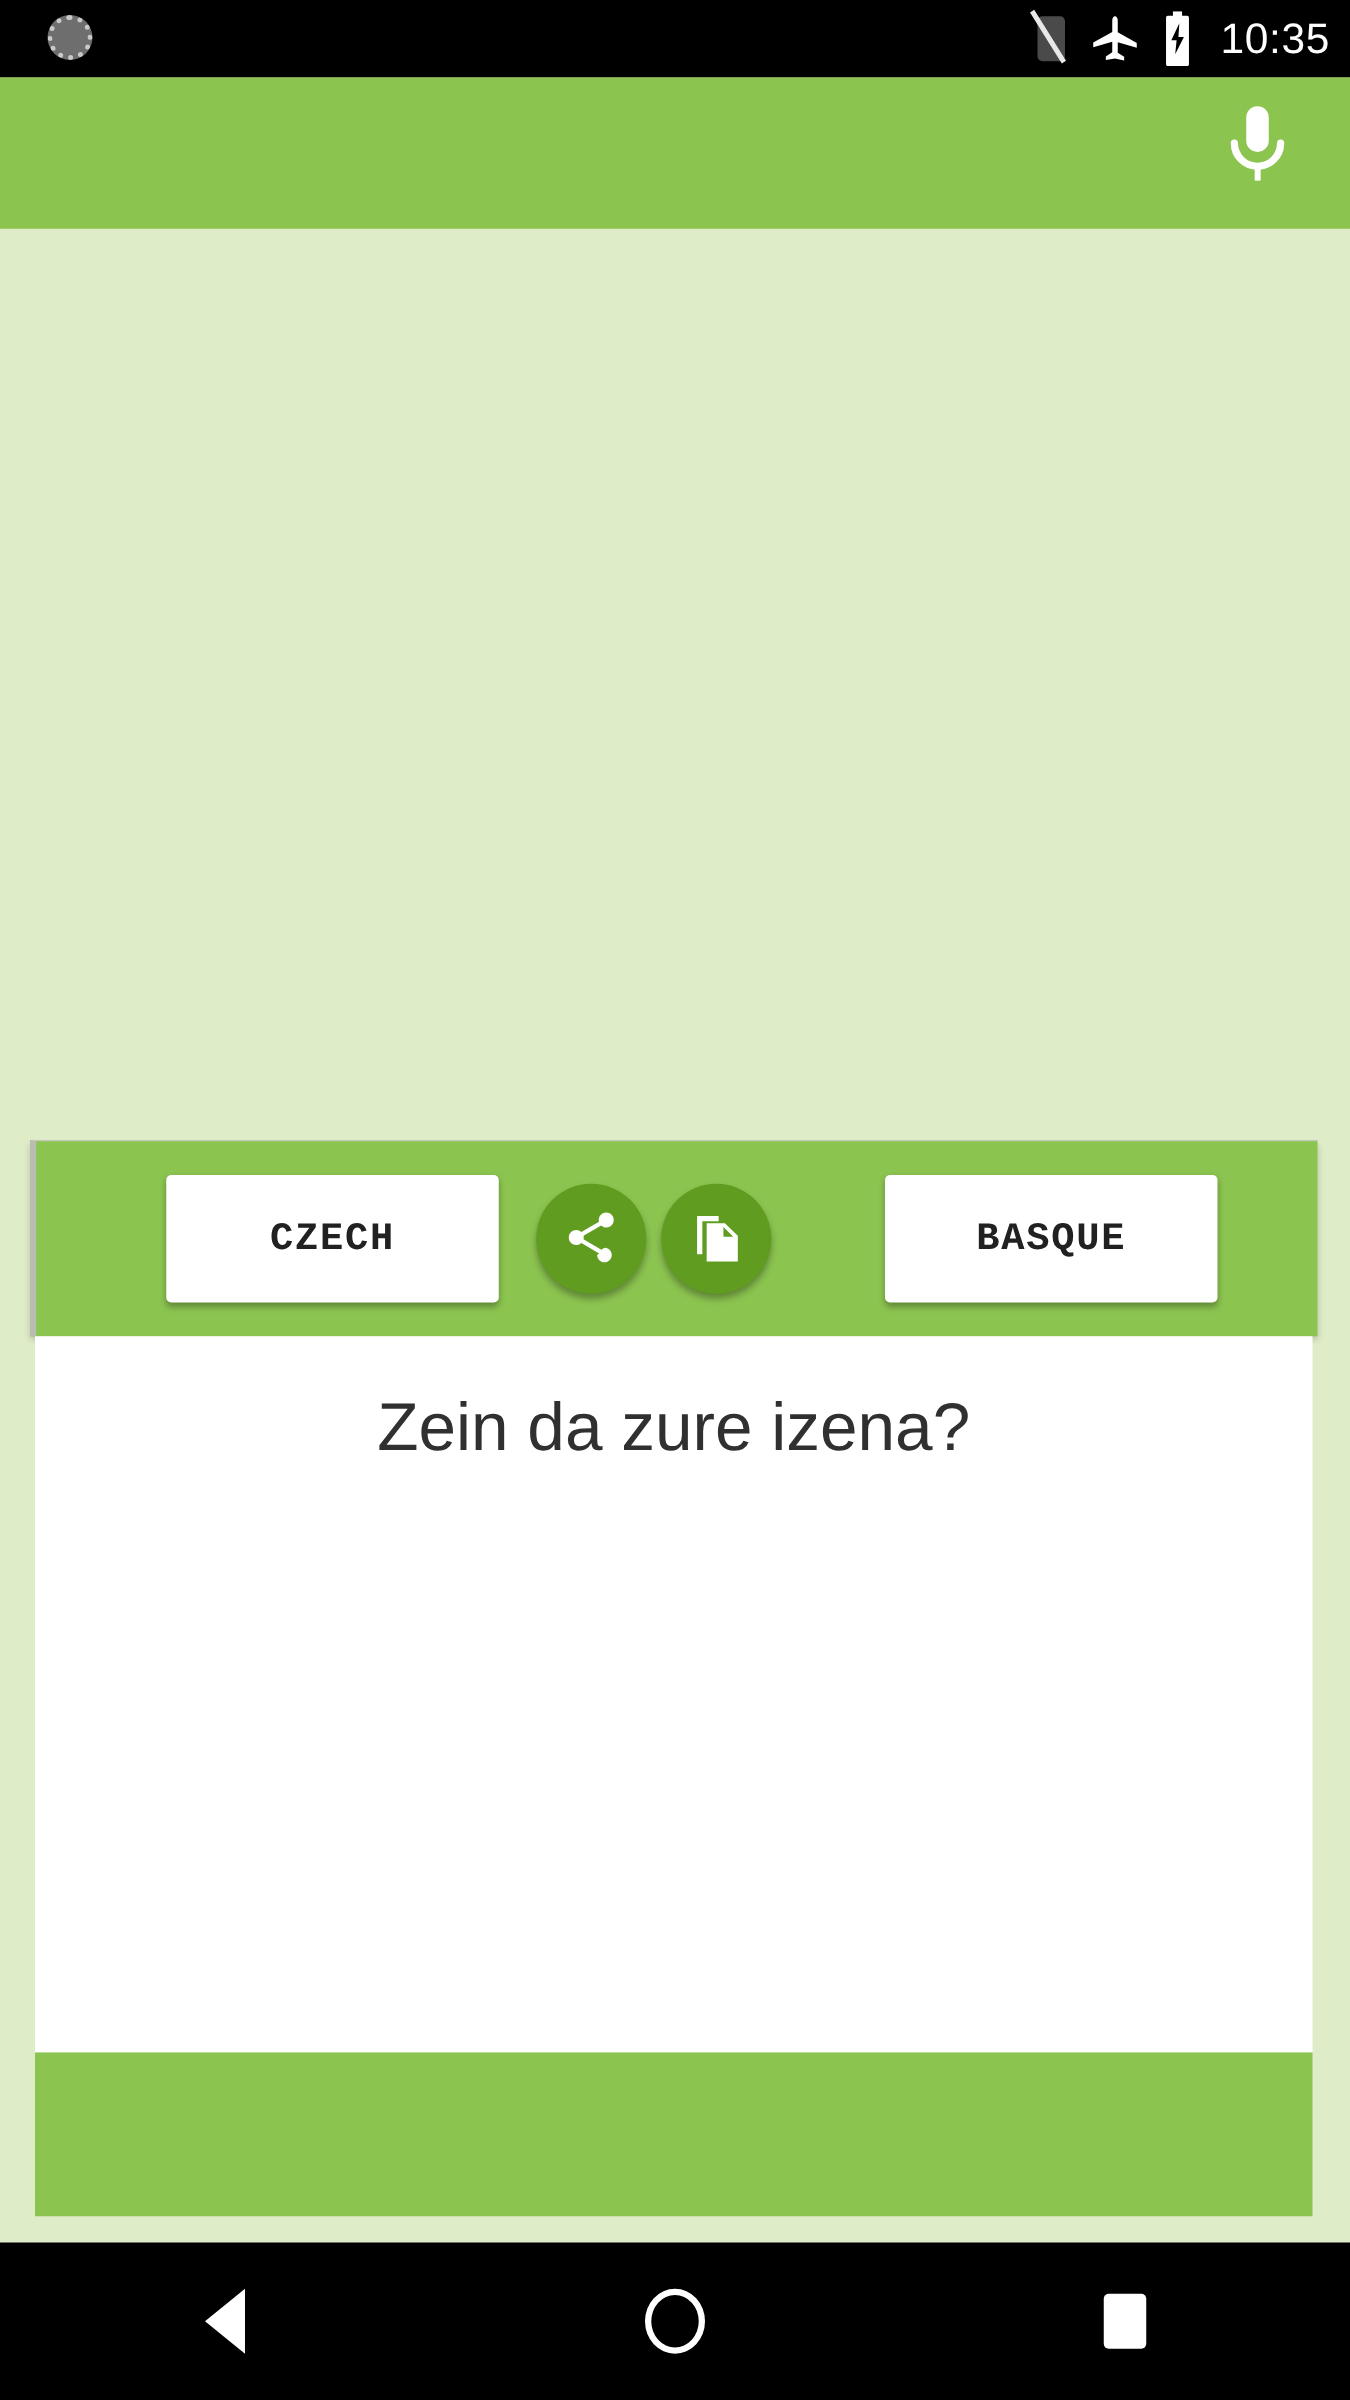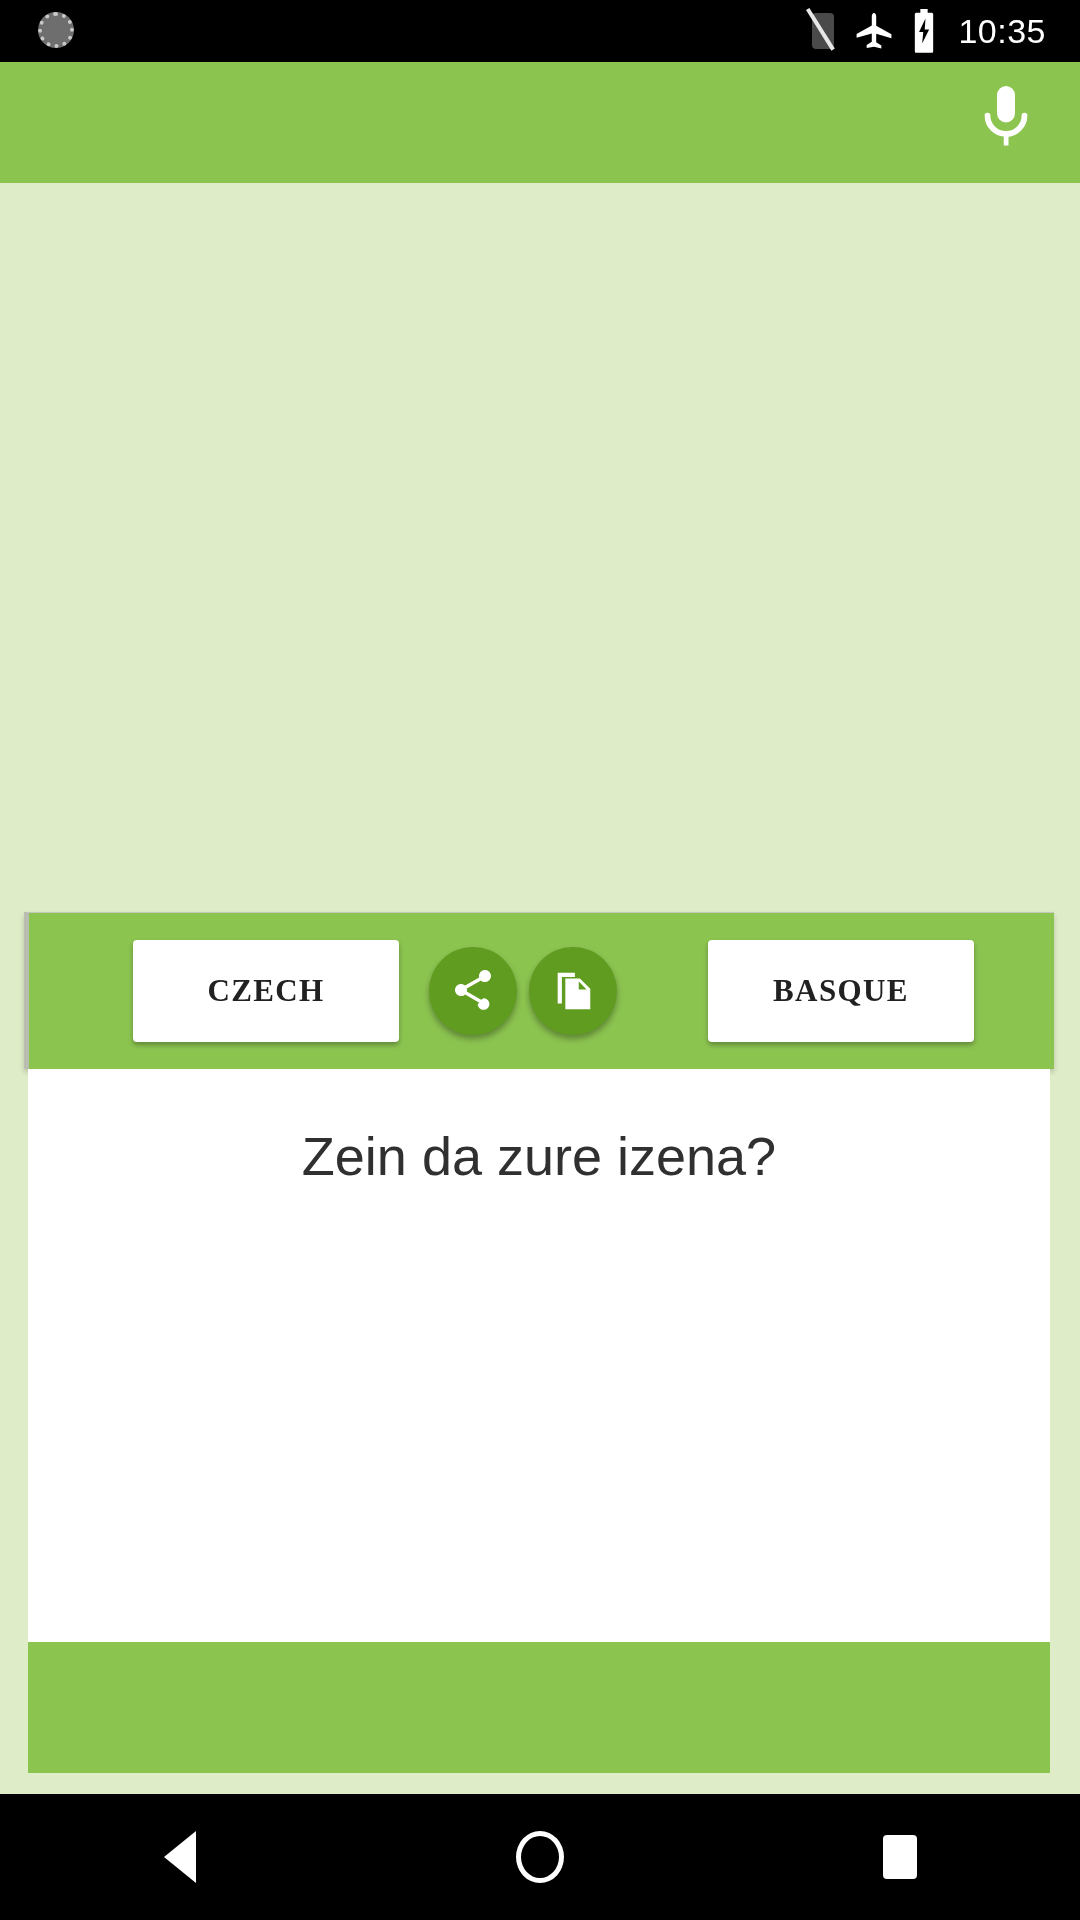--- a/index.html
+++ b/index.html
@@ -44,21 +44,21 @@
   }
   .sb-alarm .moon {
     position:absolute; right:0px; bottom:0px;
     width:30px; height:30px;
     border-radius:50%;
     box-shadow: -5px -5px 0 2px rgba(235,235,235,0.85);
     clip-path: polygon(42% 100%, 100% 100%, 100% 30%, 78% 12%);
   }
   #status-right {
     margin-left:auto;
-    margin-right:34px;
+    margin-right:16px;
     display:flex; align-items:center;
     gap:14px;
   }
   .sb-signal-off {
     position:relative;
     width:30px; height:40px;
   }
   .sb-signal-off .body {
     position:absolute; left:4px; top:2px;
     width:22px; height:36px;
@@ -122,21 +122,21 @@
     border-top:1px solid #c3c7bc;
     display:flex; align-items:center;
     box-shadow: 0 3px 5px rgba(0,0,0,0.18);
   }
   .lang-button {
     width:266px; height:102px;
     background:#fff;
     border:none;
     border-radius:4px;
     box-shadow: 0 3px 5px rgba(0,0,0,0.30);
-    font-family:Liberation Serif, serif;
+    font-family:Liberation Mono, monospace;
     font-size:31px;
     font-weight:bold;
     letter-spacing:1.4px;
     color:#212121;
     cursor:pointer;
   }
   #source-lang-button { margin-left:104px; }
   #target-lang-button { margin-left:auto; margin-right:80px; }
   #fab-group {
     display:flex; align-items:center;
@@ -153,21 +153,21 @@
     cursor:pointer;
   }
 
   
   #target-panel {
     position:absolute;
     left:28px; top:1069px;
     width:1022px; height:573px;
     background:#fff;
     display:flex; justify-content:center;
-    padding-top:54px;
+    padding-top:40px;
   }
   #target-text {
     font-size:54px;
     color:#303030;
     font-weight:400;
     text-align:center;
     padding:0 40px;
     line-height:1.25;
   }
 

